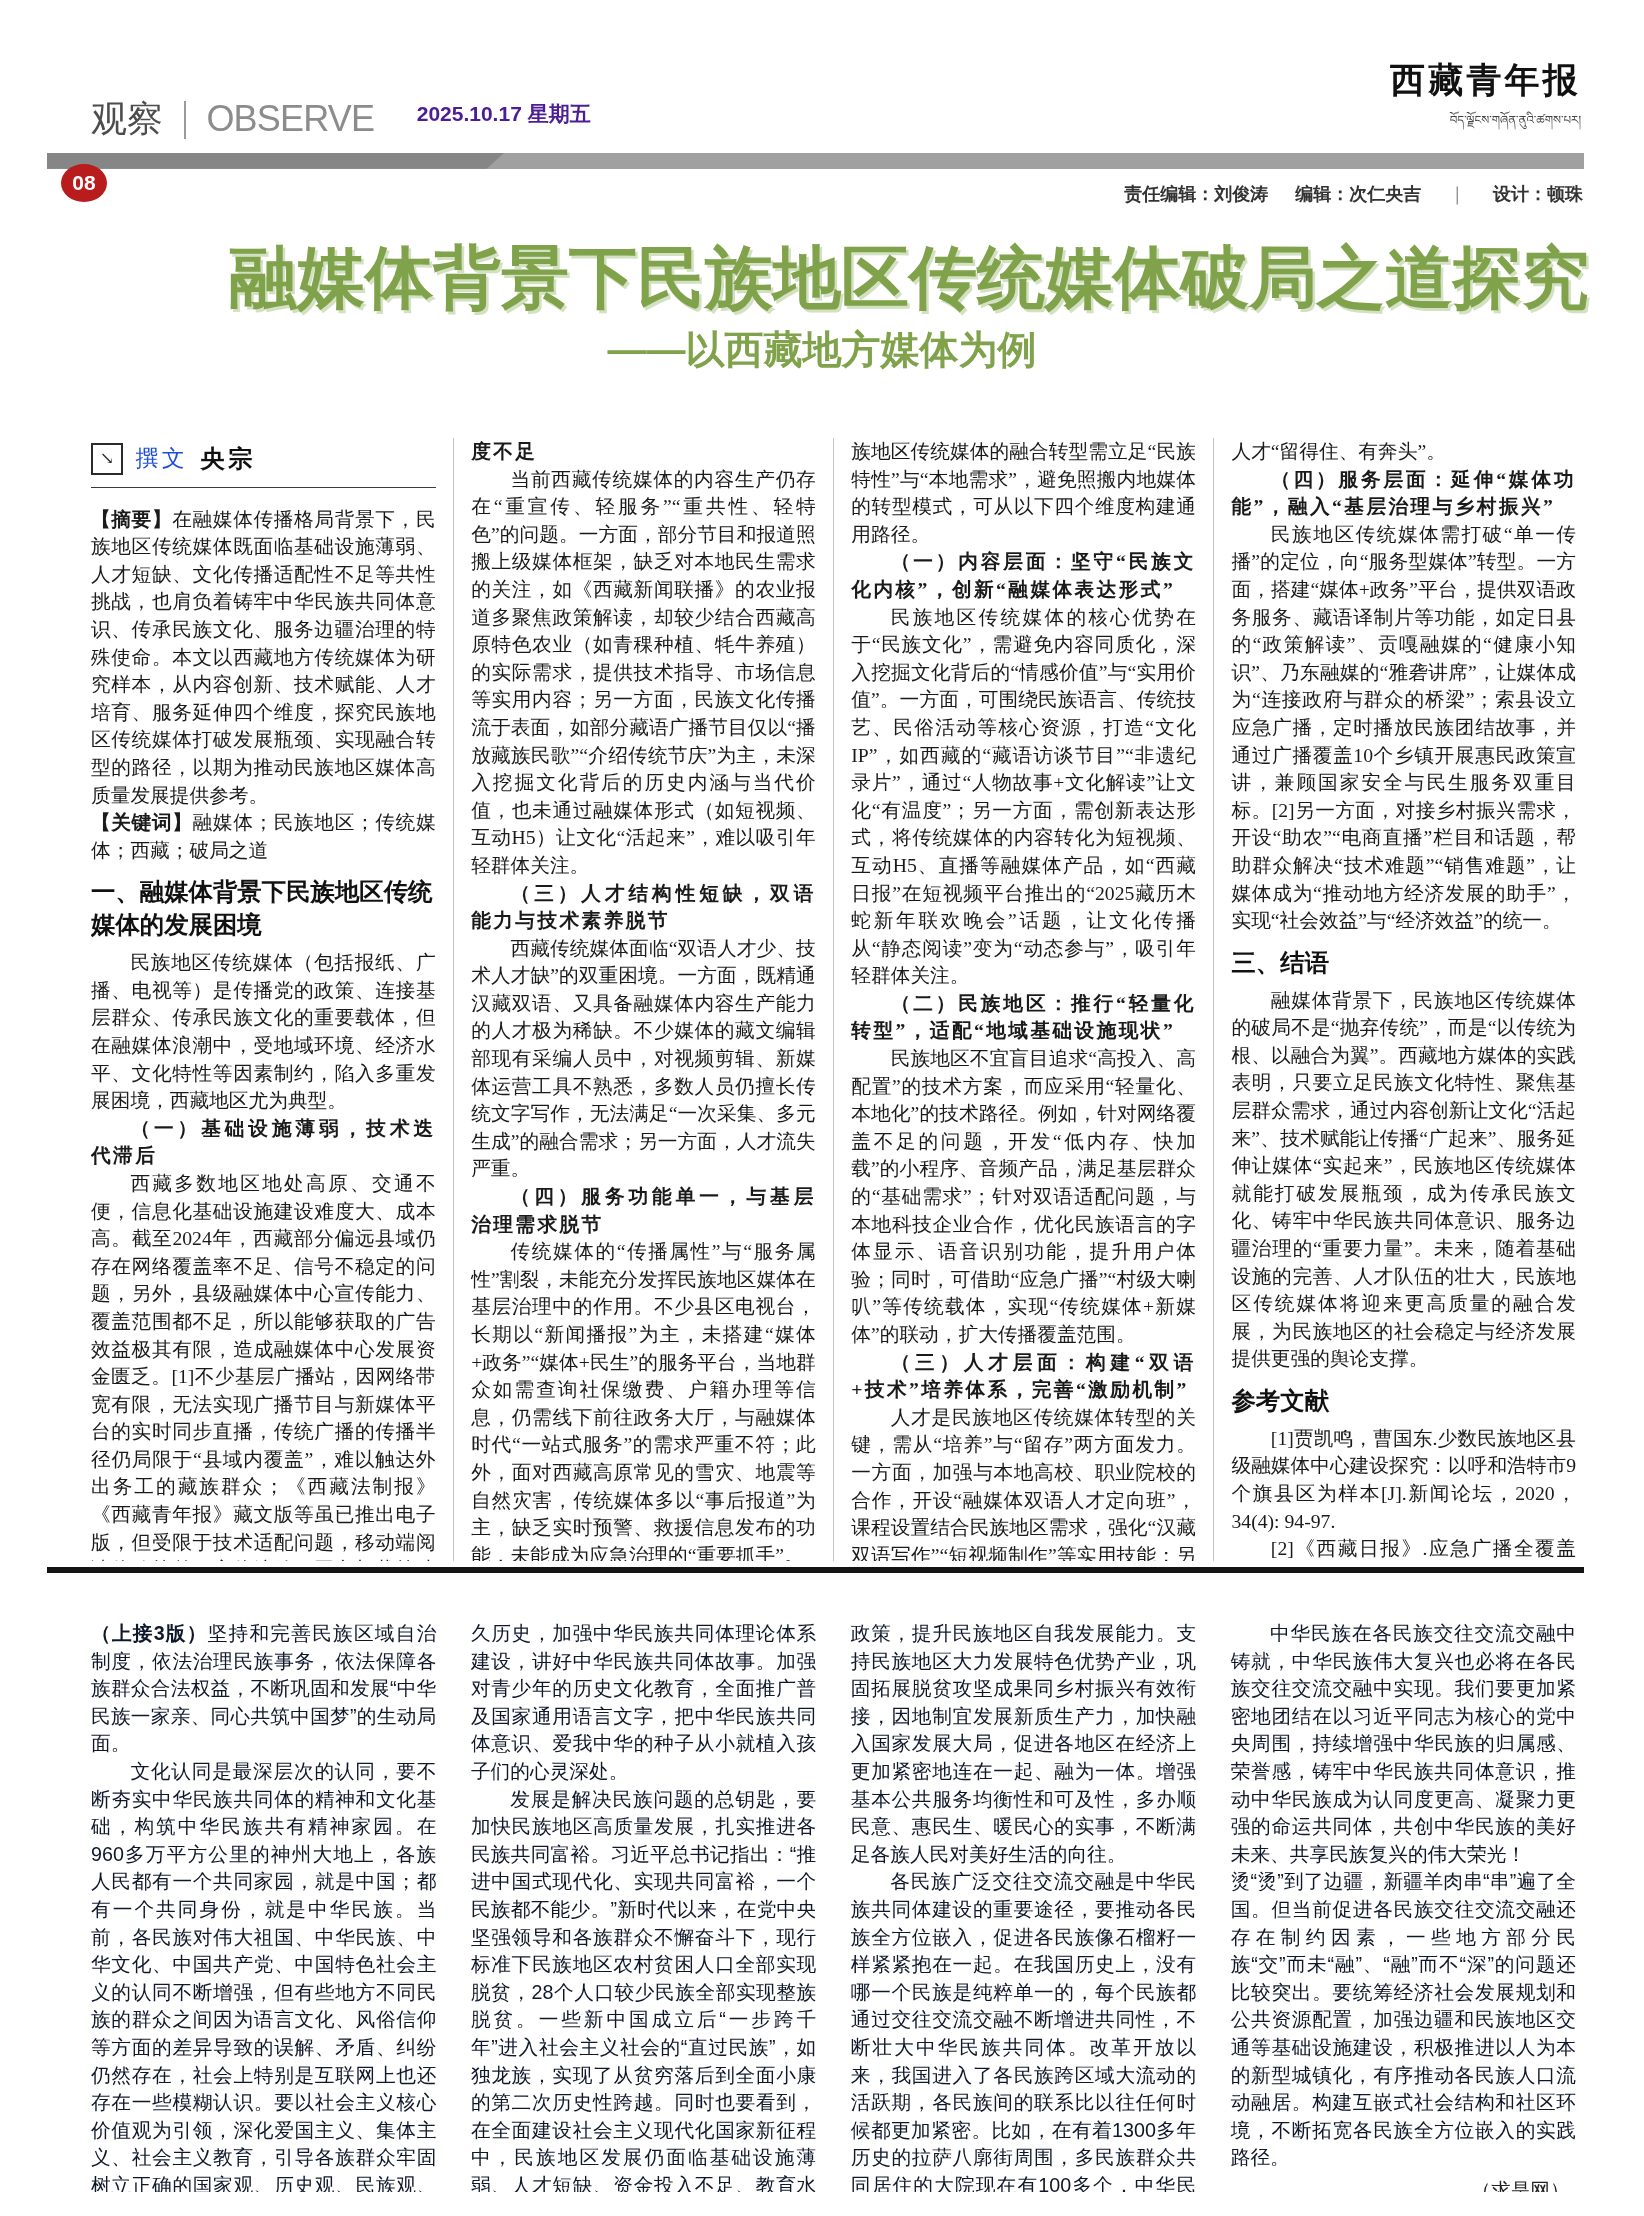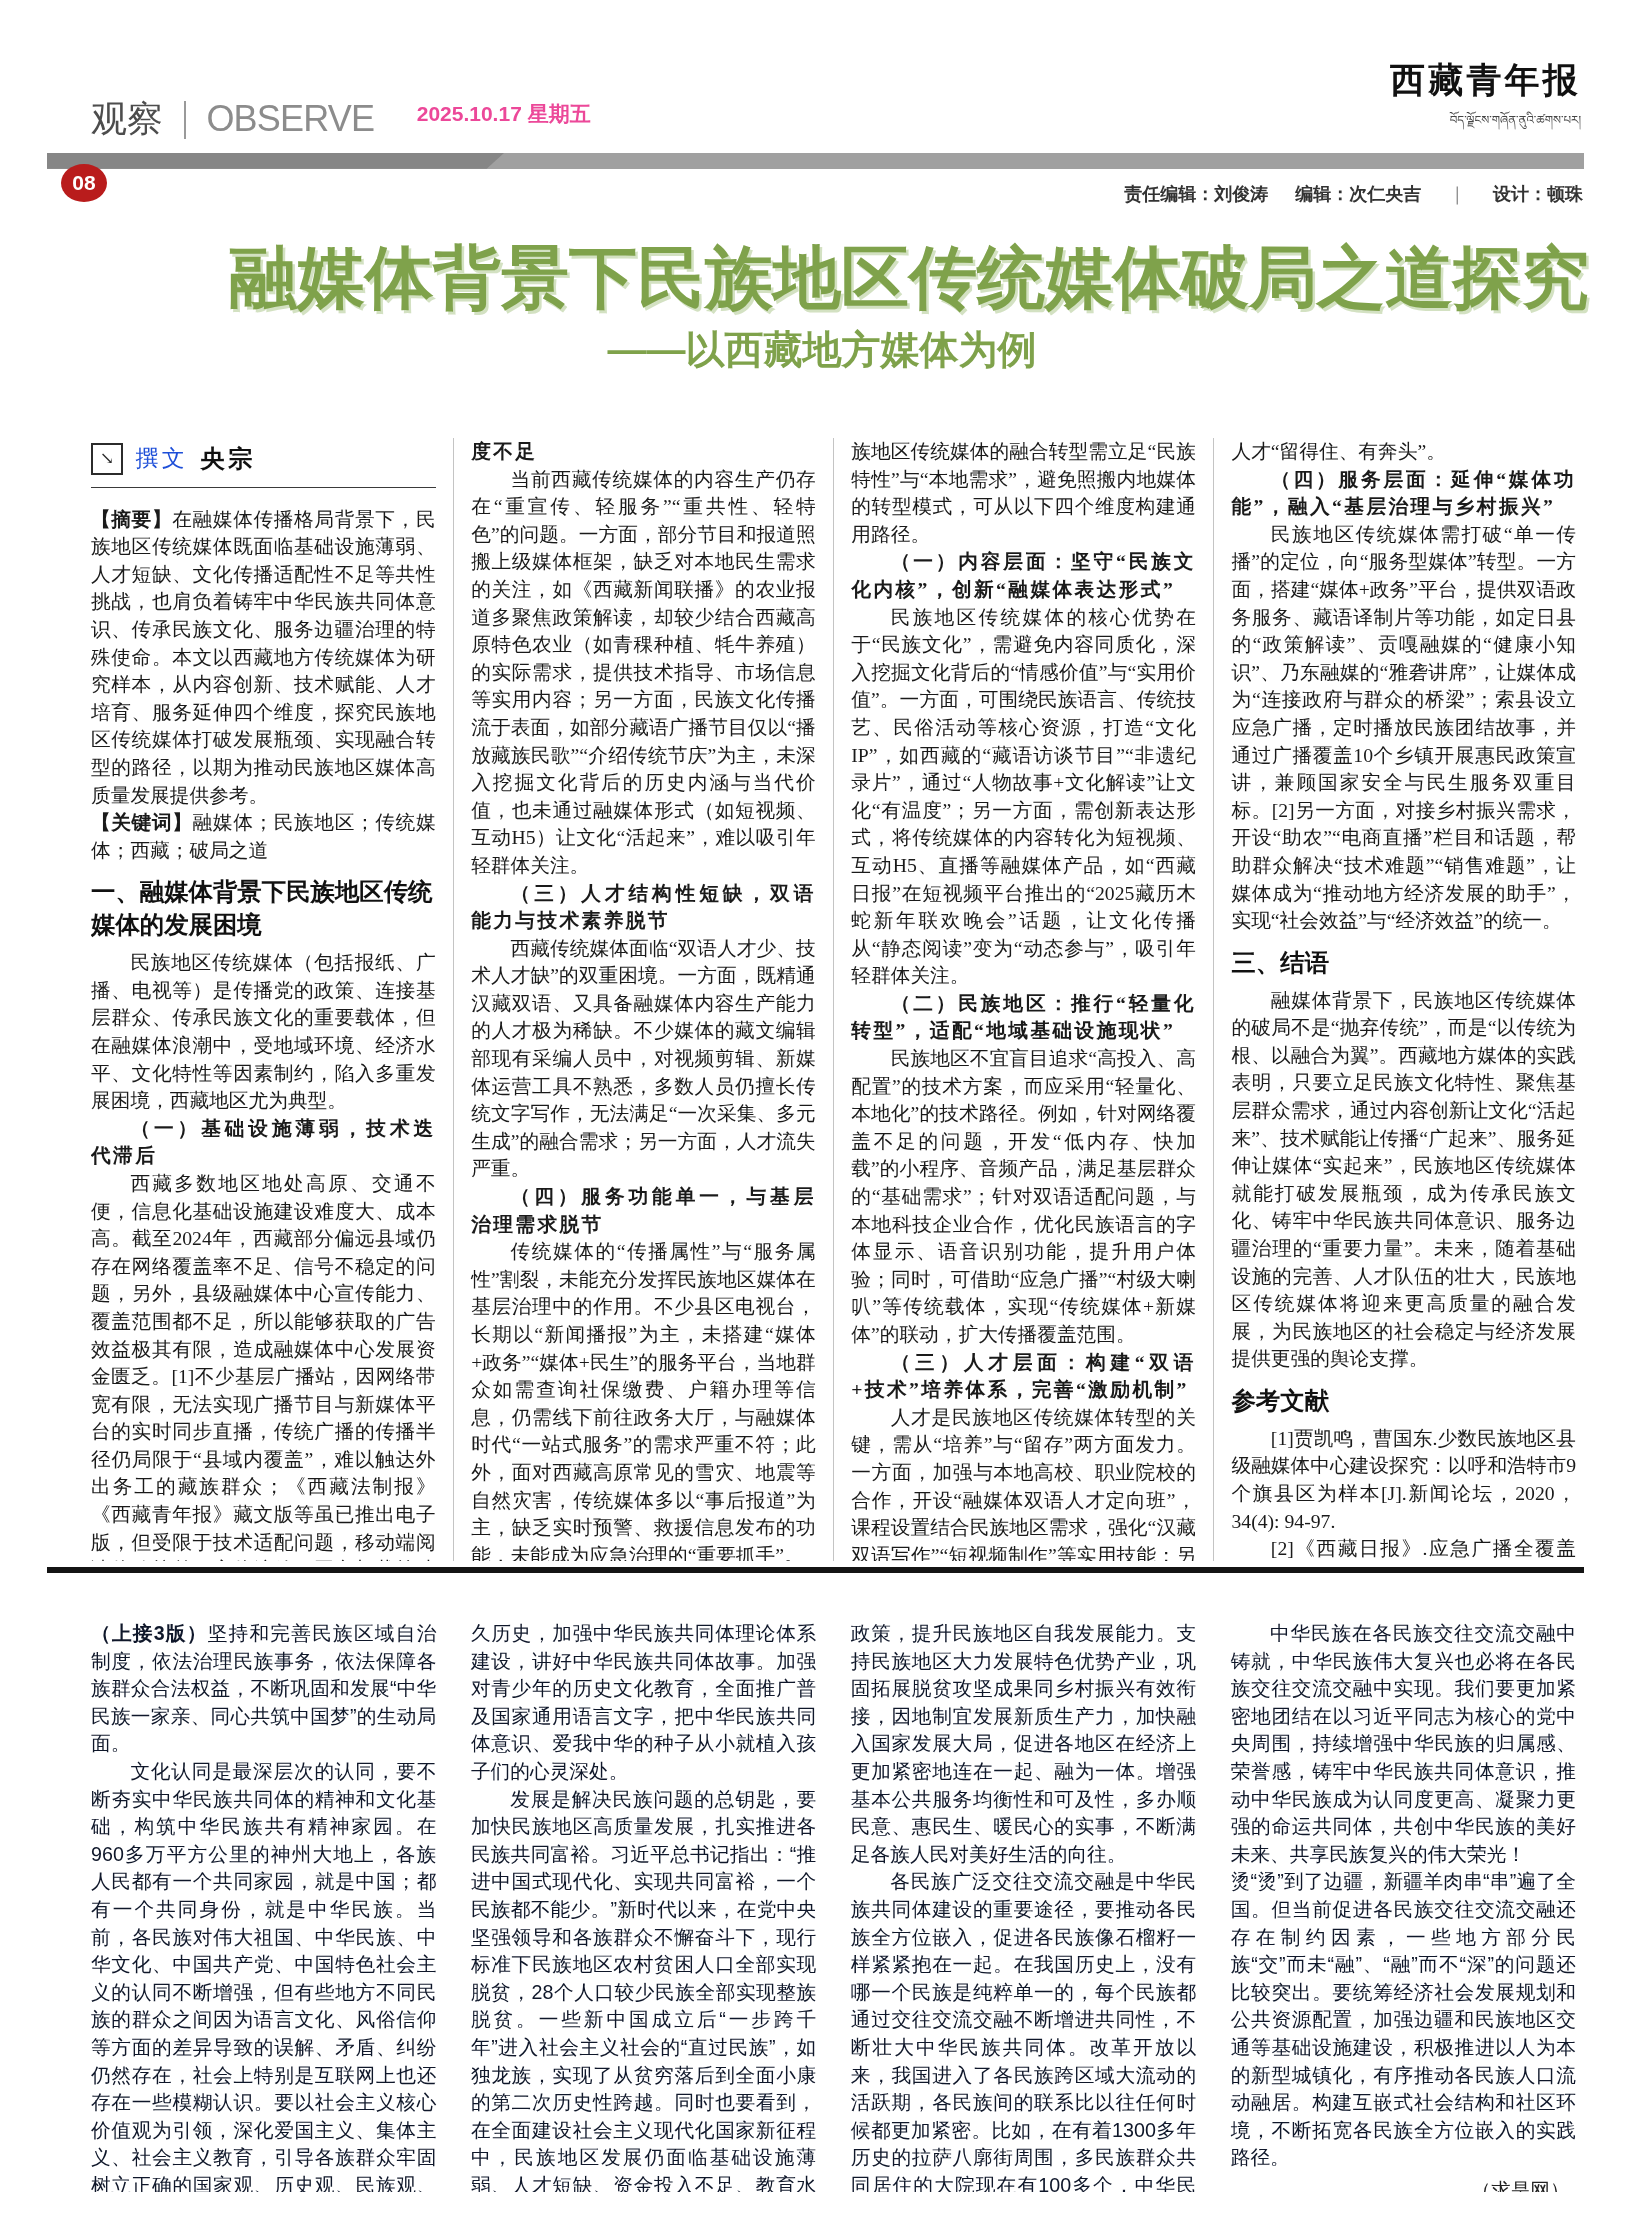--- a/index.html
+++ b/index.html
@@ -4,21 +4,21 @@
 <style>
   html,body{margin:0;padding:0;background:#e8e8e8;}
   .page{position:relative;width:1644px;height:2216px;background:#ffffff;overflow:hidden;
         font-family:"Liberation Serif","DejaVu Serif",serif;color:#1a1a1a;}
 
   
   .mast-left{position:absolute;left:91px;top:101px;display:flex;align-items:flex-start;gap:20.5px;}
   .sec-cn{font-family:"Liberation Sans","DejaVu Sans",sans-serif;font-size:36px;color:#4d4d4d;line-height:1;}
   .hdr-vline{width:2.4px;height:38px;background:#9a9a9a;}
   .sec-en{font-family:"Liberation Sans","DejaVu Sans",sans-serif;font-size:36px;color:#8c8c8c;letter-spacing:-0.8px;line-height:1;}
-  .hdr-date{font-family:"Liberation Sans","DejaVu Sans",sans-serif;font-size:21px;font-weight:bold;color:#ec4899;margin-left:22px;line-height:1.2;}
+  .hdr-date{font-family:"Liberation Sans","DejaVu Sans",sans-serif;font-size:21px;font-weight:bold;color:#4c1d95;margin-left:22px;line-height:1.2;}
   .mast-right{position:absolute;right:63px;top:57px;text-align:right;}
   .paper-name{font-size:35px;font-weight:bold;letter-spacing:3.2px;color:#111;}
   .paper-tibetan{font-size:11.8px;color:#444;margin-top:3.2px;}
   .page-bar{position:absolute;left:47px;right:60px;top:153px;height:15.8px;background:#a0a0a0;}
   .page-bar .bar-dark{position:absolute;left:0;top:0;height:100%;width:457px;background:#868686;
         clip-path:polygon(0 0,100% 0,calc(100% - 17.3px) 100%,0 100%);}
   .page-badge{position:absolute;left:61px;top:164px;width:46px;height:38px;border-radius:50%;
         background:#b91c1c;color:#fff;font-family:"Liberation Sans","DejaVu Sans",sans-serif;
         font-size:21px;font-weight:bold;display:flex;align-items:center;justify-content:center;z-index:2;}
   .credits{position:absolute;right:61px;top:182px;font-family:"Liberation Sans","DejaVu Sans",sans-serif;

